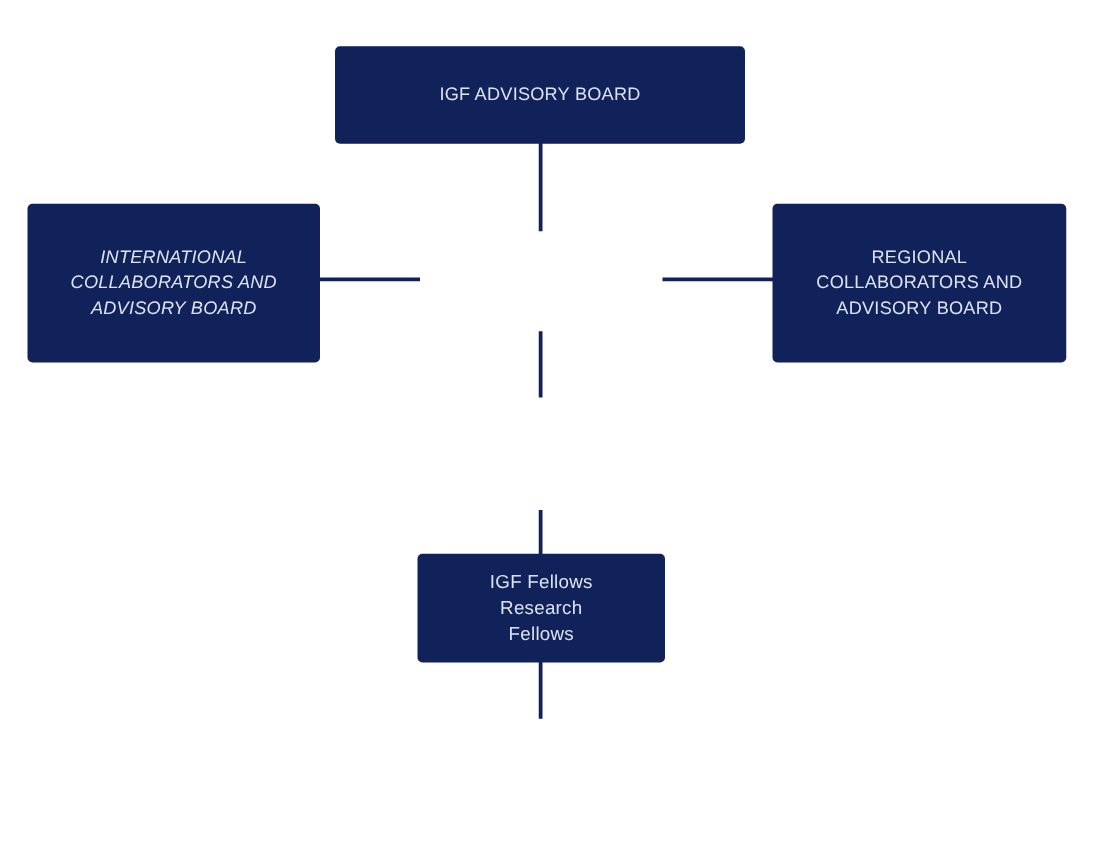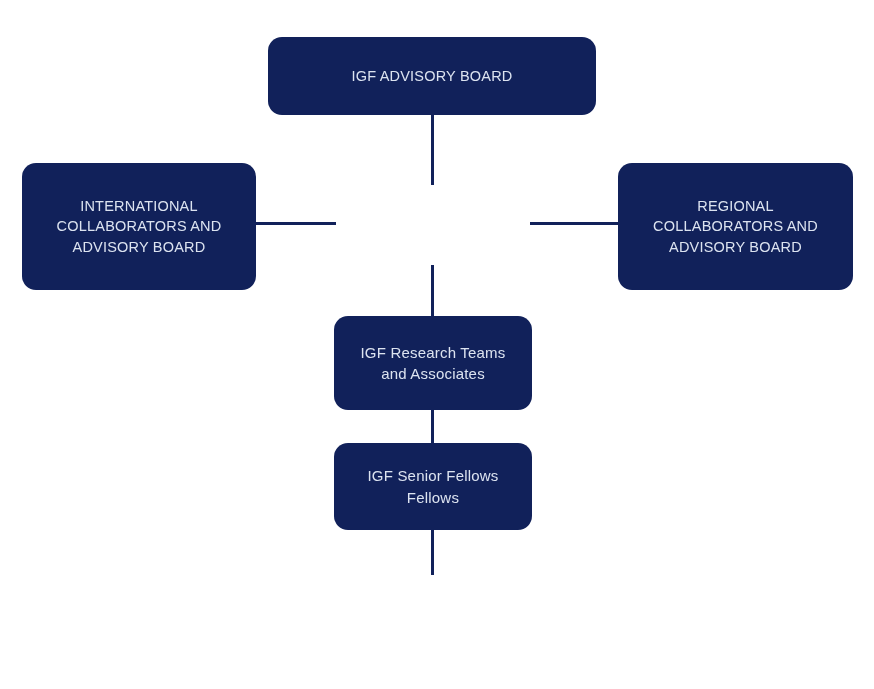--- a/index.html
+++ b/index.html
@@ -19,21 +19,21 @@
   }
   .connector {
     position: absolute;
     background: #11215a;
     z-index: 1;
   }
   .node {
     position: absolute;
     z-index: 2;
     background: #11215a;
-    border-radius: 14px;
+    border-radius: 4px;
     color: #dce3f0;
     display: flex;
     align-items: center;
     justify-content: center;
     text-align: center;
     box-sizing: border-box;
     padding: 6px 26px;
     line-height: 1.42;
     letter-spacing: 0.2px;
   }
@@ -45,20 +45,21 @@
   
   #node-advisory-board {
     left: 268px;  top: 37px;
     width: 328px; height: 78px;
     font-size: 14.5px;
   }
   #node-international {
     left: 22px;   top: 163px;
     width: 234px; height: 127px;
     font-size: 14.5px;
+    font-style: italic;
   }
   #node-regional {
     left: 618px;  top: 163px;
     width: 235px; height: 127px;
     font-size: 14.5px;
   }
   #node-director {
     left: 334px;  top: 183px;
     width: 198px; height: 84px;
     font-size: 14.5px;
@@ -127,24 +128,20 @@
 ADVISORY BOARD</span>
   </div>
 
 
   <div class="node" id="node-regional">
     <span class="node-label">REGIONAL
 COLLABORATORS AND
 ADVISORY BOARD</span>
   </div>
 
-  <div class="node" id="node-research-teams">
-    <span class="node-label">IGF Research Teams
-and Associates</span>
-  </div>
 
   <div class="node" id="node-senior-fellows">
-    <span class="node-label">IGF Senior Fellows
+    <span class="node-label">IGF Fellows Research
 Fellows</span>
   </div>
 
 
 </div>
 
 </body></html>

